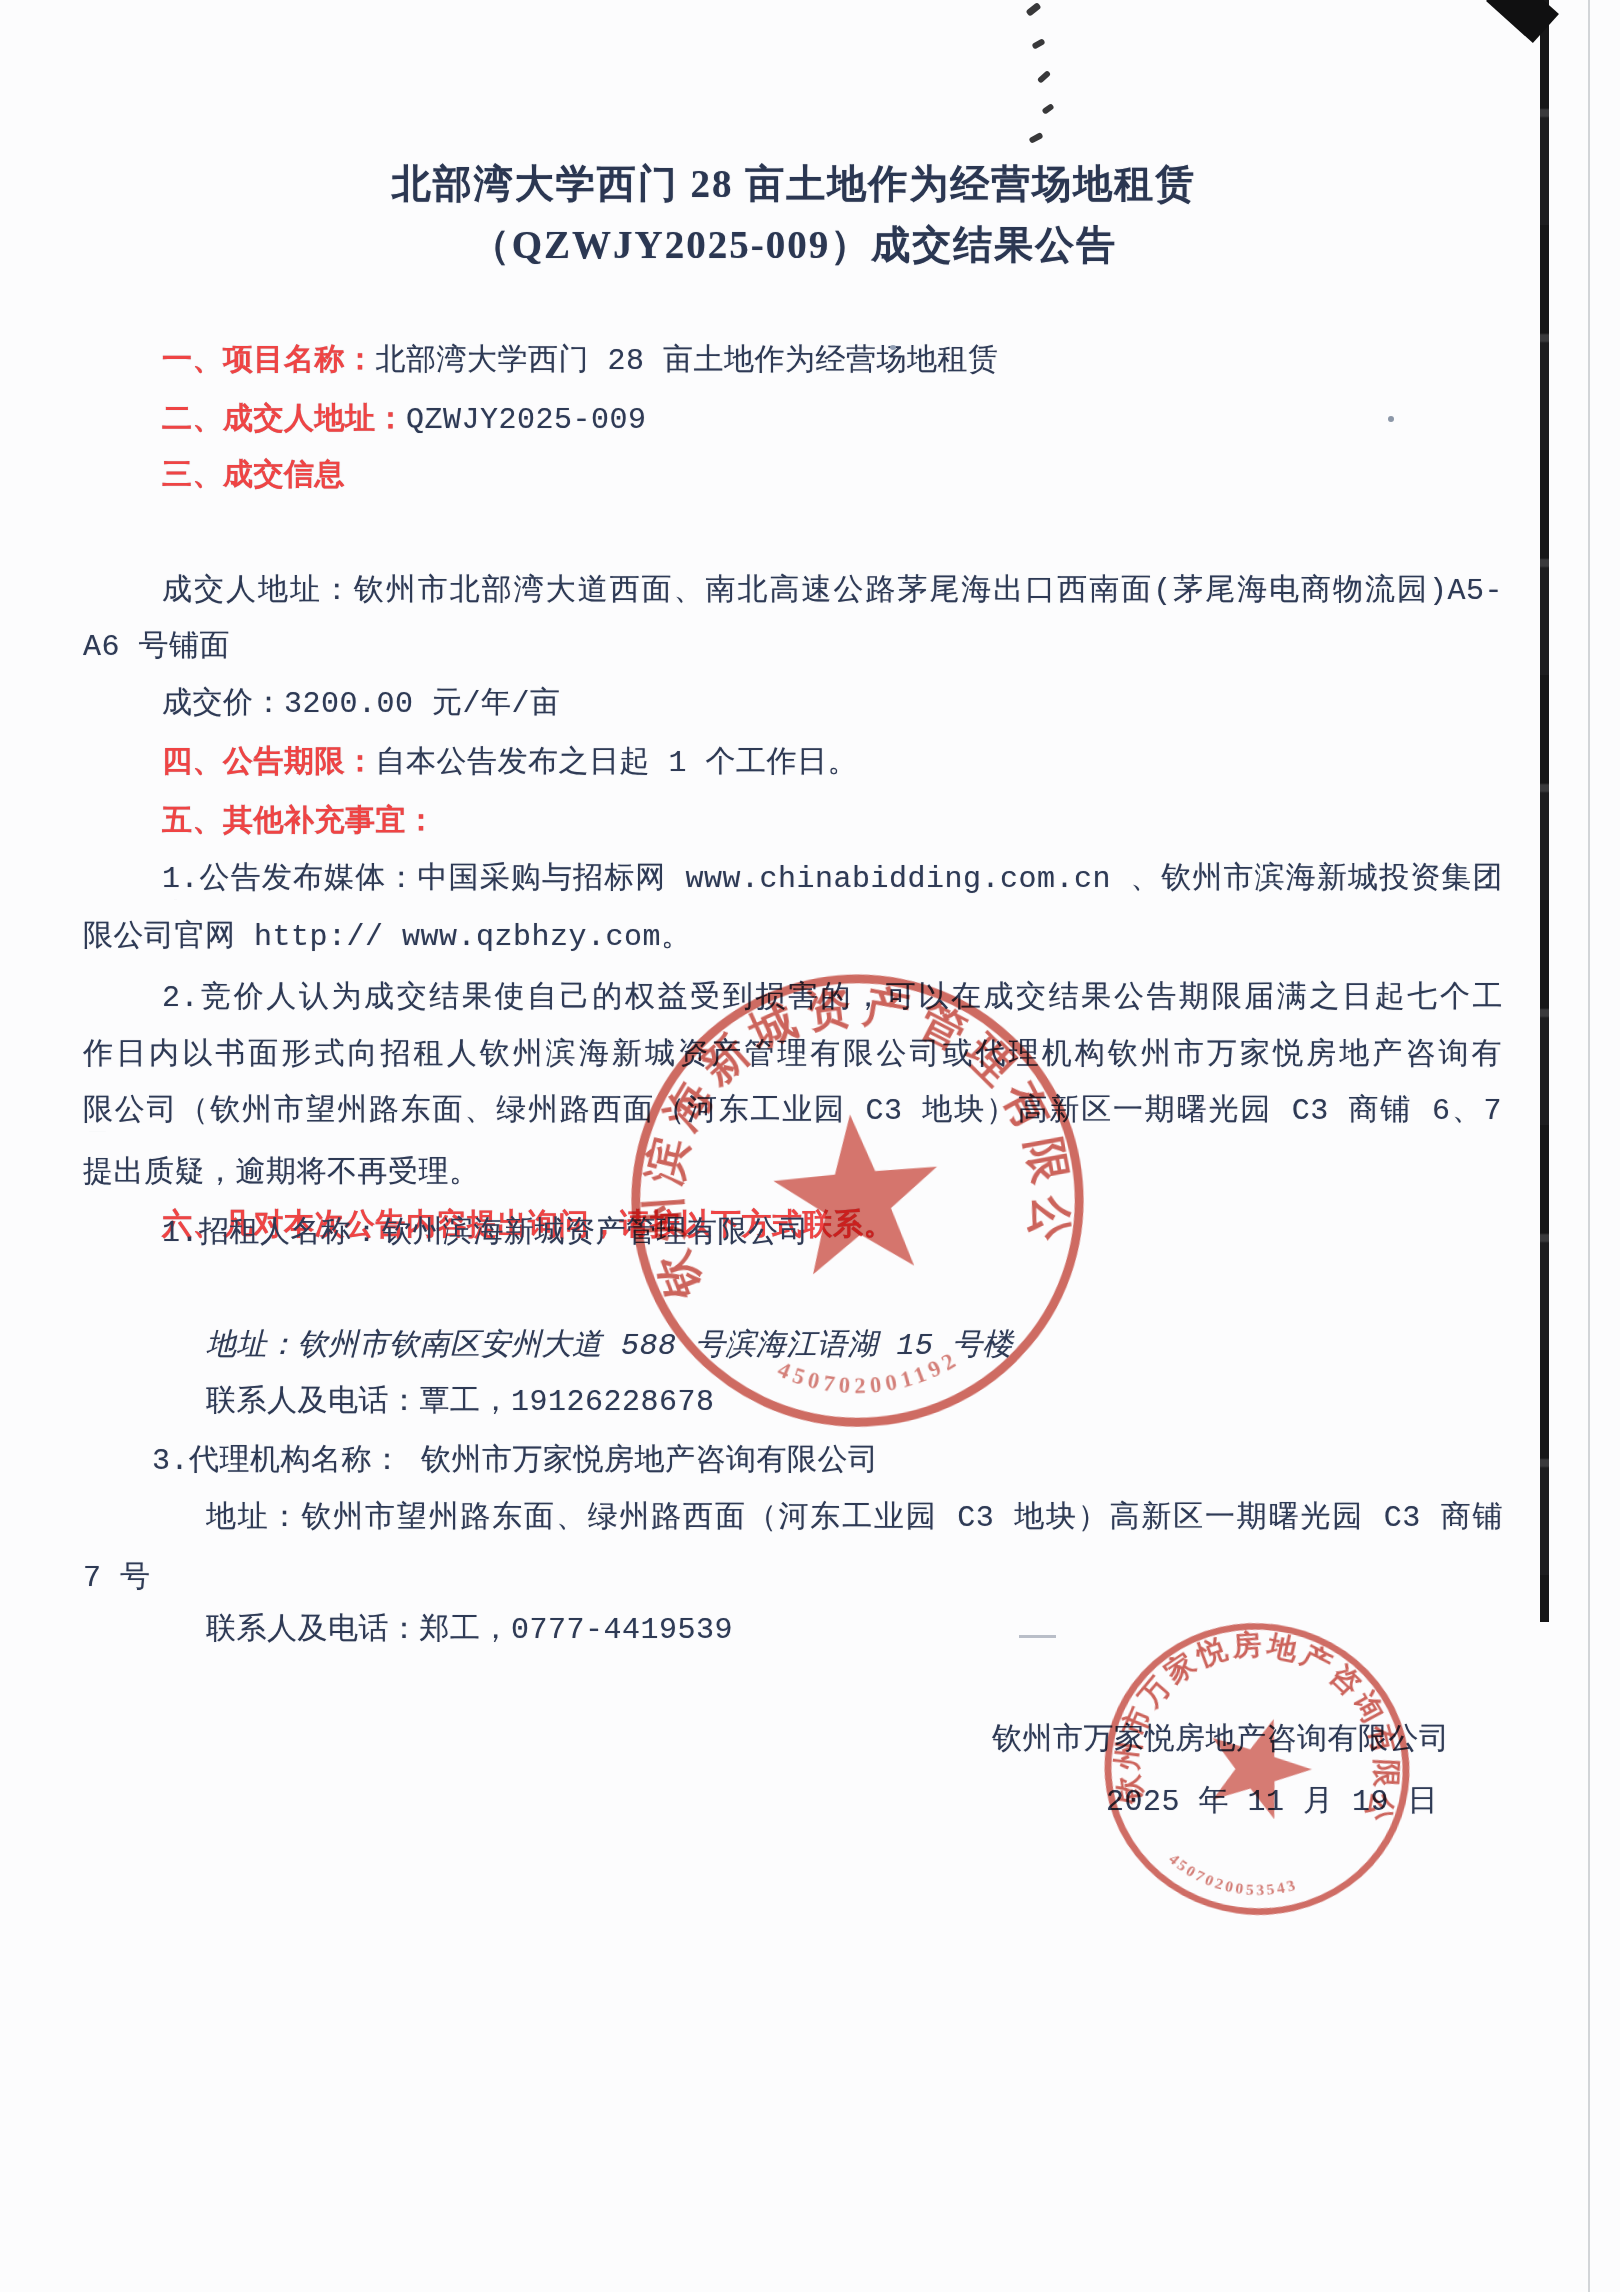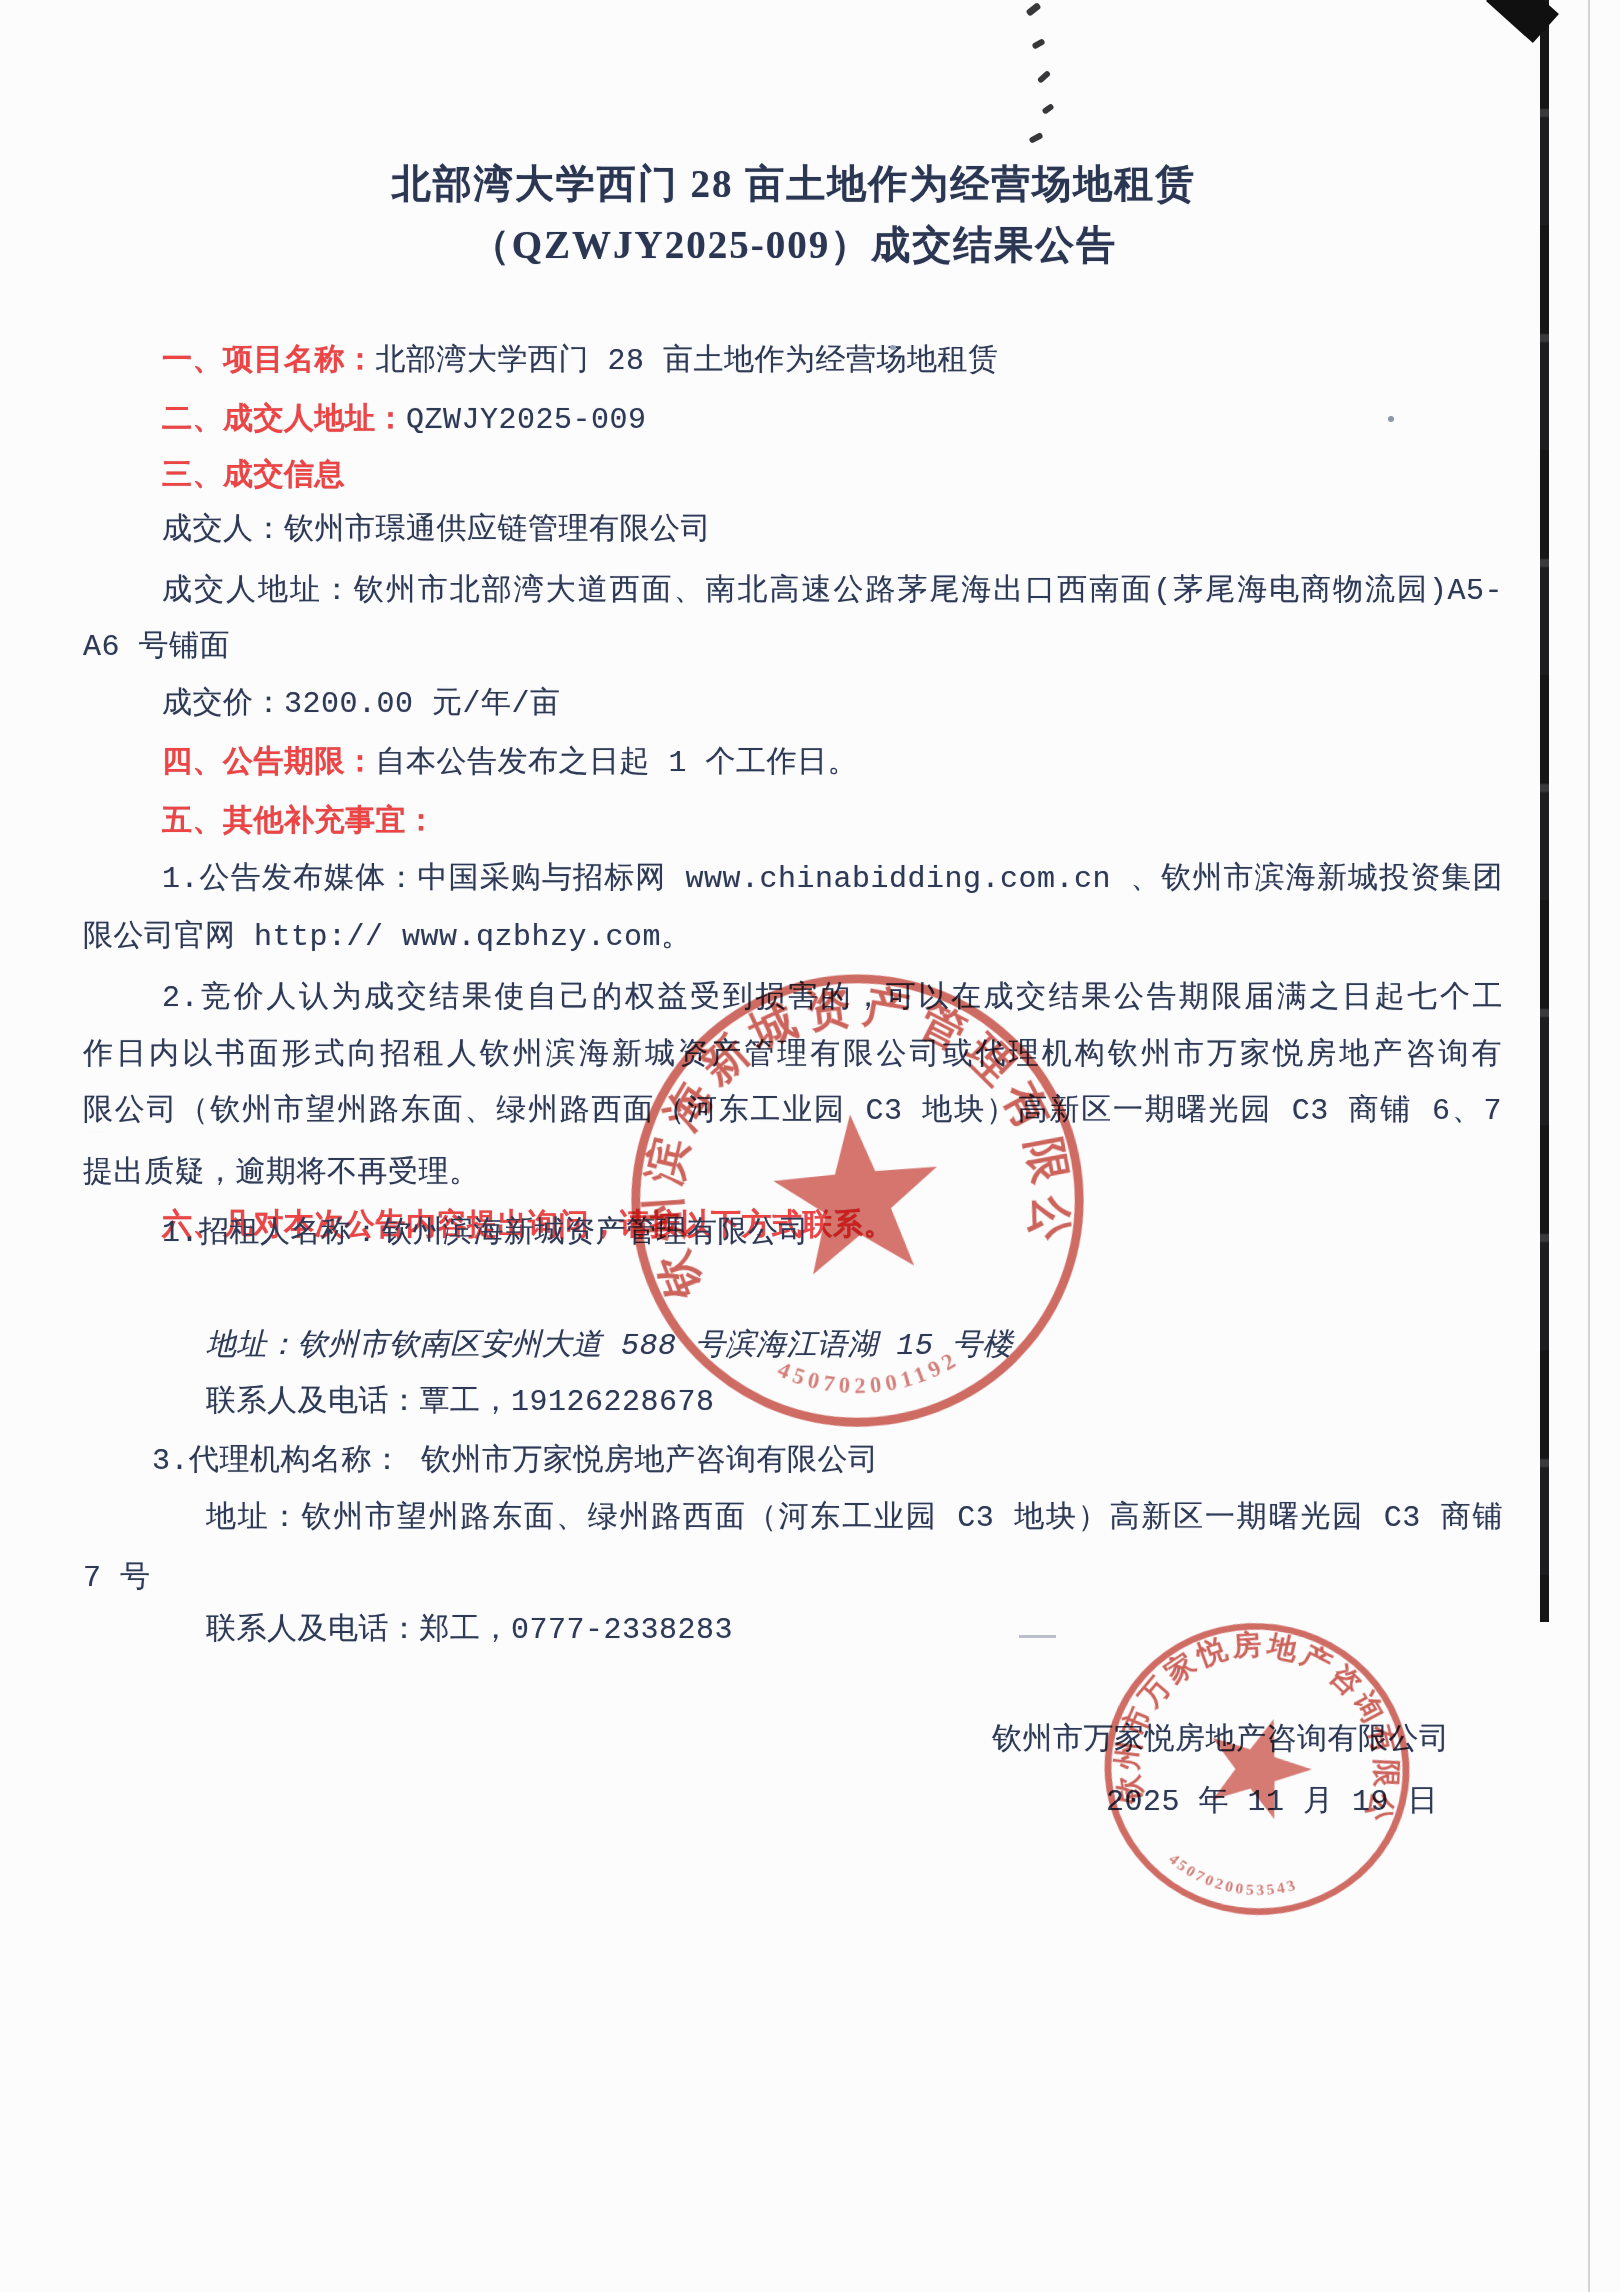--- a/index.html
+++ b/index.html
@@ -28,40 +28,39 @@
 <body>
 
 <div class="page">
 
   <div class="title" style="top:157px;">北部湾大学西门 28 亩土地作为经营场地租赁</div>
   <div class="title" style="top:218px;">（QZWJY2025-009）成交结果公告</div>
 
   <div class="line" style="top:343px;left:162px;"><b>一、项目名称：</b><span>北部湾大学西门 28 亩土地作为经营场地租赁</span></div>
   <div class="line" style="top:402px;left:162px;"><b>二、成交人地址：</b><span>QZWJY2025-009</span></div>
   <div class="line" style="top:458px;left:162px;"><b>三、成交信息</b></div>
-  <div class="line" style="top:512px;left:162px;"><span>成交人：钦州市璟通供应链管理有限公司</span></div>
   <div class="line just" style="top:573px;left:162px;width:1341px;"><span>成交人地址：钦州市北部湾大道西面、南北高速公路茅尾海出口西南面(茅尾海电商物流园)A5-</span></div>
   <div class="line" style="top:629px;left:83px;"><span>A6 号铺面</span></div>
   <div class="line" style="top:686px;left:162px;"><span>成交价：3200.00 元/年/亩</span></div>
   <div class="line" style="top:745px;left:162px;"><b>四、公告期限：</b><span>自本公告发布之日起 1 个工作日。</span></div>
   <div class="line" style="top:804px;left:162px;"><b>五、其他补充事宜：</b></div>
   <div class="line just" style="top:861px;left:162px;width:1341px;"><span>1.公告发布媒体：中国采购与招标网 www.chinabidding.com.cn 、钦州市滨海新城投资集团有</span></div>
   <div class="line" style="top:919px;left:83px;"><span>限公司官网 http:// www.qzbhzy.com。</span></div>
   <div class="line just" style="top:980px;left:162px;width:1341px;"><span>2.竞价人认为成交结果使自己的权益受到损害的，可以在成交结果公告期限届满之日起七个工</span></div>
   <div class="line just" style="top:1037px;left:83px;width:1419px;"><span>作日内以书面形式向招租人钦州滨海新城资产管理有限公司或代理机构钦州市万家悦房地产咨询有</span></div>
   <div class="line just" style="top:1093px;left:83px;width:1419px;"><span>限公司（钦州市望州路东面、绿州路西面（河东工业园 C3 地块）高新区一期曙光园 C3 商铺 6、7 号）</span></div>
   <div class="line" style="top:1155px;left:83px;"><span>提出质疑，逾期将不再受理。</span></div>
   <div class="line" style="top:1208px;left:162px;"><b>六、凡对本次公告内容提出询问，请按以下方式联系。</b></div>
   <div class="line" style="top:1208px;left:162px;margin-top:7px;"><span>1.招租人名称：钦州滨海新城资产管理有限公司</span></div>
   <div class="line" style="top:1328px;left:206px;font-style:italic;"><span>地址：钦州市钦南区安州大道 588 号滨海江语湖 15 号楼</span></div>
   <div class="line" style="top:1384px;left:206px;"><span>联系人及电话：覃工，19126228678</span></div>
   <div class="line" style="top:1443px;left:152px;"><span>3.代理机构名称： 钦州市万家悦房地产咨询有限公司</span></div>
   <div class="line just" style="top:1500px;left:206px;width:1297px;"><span>地址：钦州市望州路东面、绿州路西面（河东工业园 C3 地块）高新区一期曙光园 C3 商铺 6、</span></div>
   <div class="line" style="top:1560px;left:83px;"><span>7 号</span></div>
-  <div class="line" style="top:1612px;left:206px;"><span>联系人及电话：郑工，0777-2338283</span></div>
+  <div class="line" style="top:1612px;left:206px;"><span>联系人及电话：郑工，0777-4419539</span></div>
 
   <div class="line sig" style="top:1722px;left:992px;">钦州市万家悦房地产咨询有限公司</div>
   <div class="line sig" style="top:1784px;left:1106px;">2025 年 11 月 19 日</div>
 
   <div class="stamp" style="left:627px;top:970px;width:461px;height:461px;transform:rotate(-5deg);">
     <svg width="461" height="461" viewBox="0 0 470 470">
       <defs>
         <path id="s1name" d="M 70 312 A 182 182 0 1 1 400 312" fill="none"></path>
         <path id="s1code" d="M 137 405 A 196 196 0 0 0 333 405" fill="none"></path>
       </defs>

